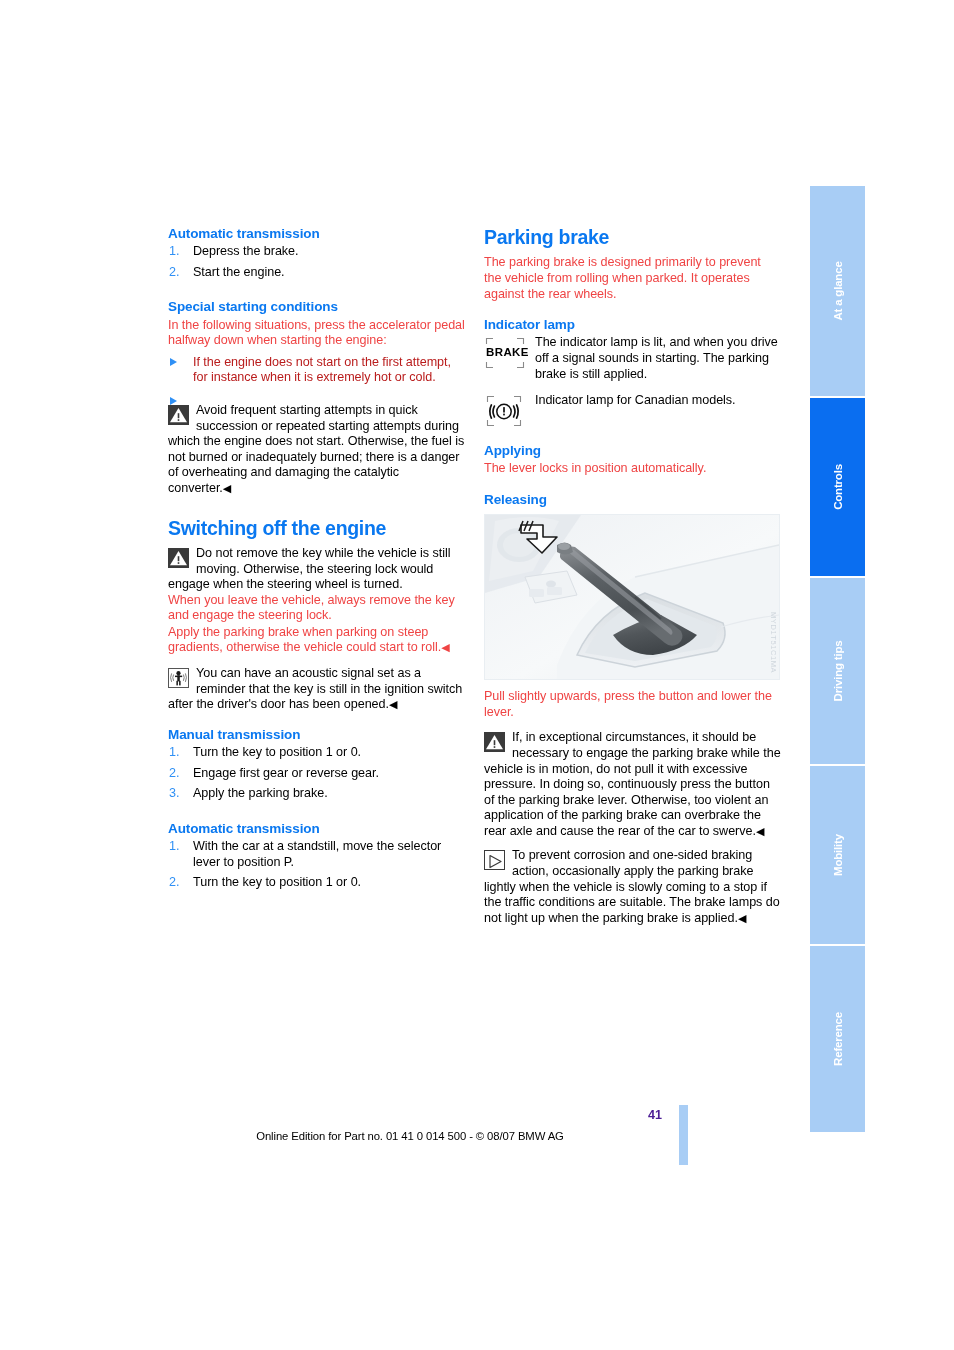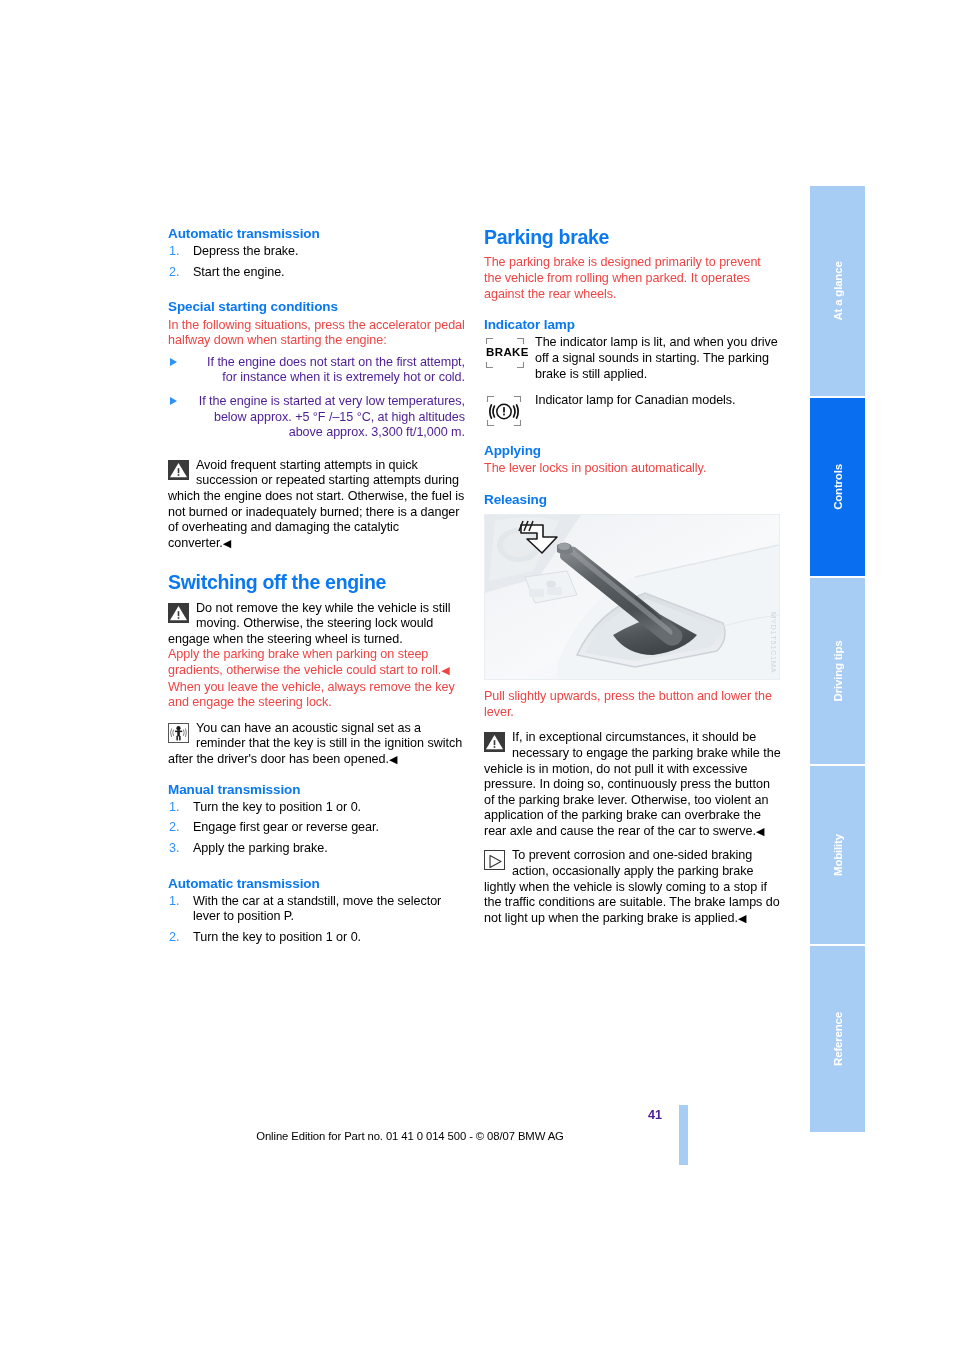--- a/index.html
+++ b/index.html
@@ -41,22 +41,22 @@
     margin-bottom:5px;letter-spacing:-0.05px;
   }
   .nlist li .num{
     position:absolute;left:1px;top:0;color:#2f90f5;font-size:12.6px;
   }
 
   
   .tlist{margin:6px 0 0 0;padding:0;list-style:none;}
   .tlist li{
     position:relative;padding-left:25px;
-    font-size:12.6px;line-height:15.6px;color:#4c1d95;
-    margin-bottom:8px;letter-spacing:-0.05px;text-align:right;
+    font-size:12.6px;line-height:15.6px;color:#b91c1c;
+    margin-bottom:8px;letter-spacing:-0.05px;
   }
   .tlist li .tri{
     position:absolute;left:2px;top:3px;
     width:0;height:0;border-left:7px solid #2f90f5;
     border-top:4.5px solid transparent;border-bottom:4.5px solid transparent;
   }
 
   
   .notice{font-size:12.6px;line-height:15.6px;color:#000;letter-spacing:-0.05px;}
   .notice .ico{float:left;margin:2px 7px 0 0;}
@@ -155,21 +155,20 @@
     <div class="h2">Special starting conditions</div>
     <p class="p">In the following situations, press the accelerator pedal halfway down when starting the engine:</p>
 
     <ul class="tlist">
       <li>
         <span class="tri"></span>
         <span>If the engine does not start on the first attempt, for instance when it is extremely hot or cold.</span>
       </li>
       <li>
         <span class="tri"></span>
-        <span>If the engine is started at very low temperatures, below approx. +5 °F /–15 °C, at high altitudes above approx. 3,300 ft/1,000 m.</span>
       </li>
     </ul>
 
     <div class="gap-sm"></div>
 
     <div class="notice">
       <span class="ico ico-warn">
         <svg width="21" height="20" viewBox="0 0 21 20">
           <polygon points="10.5,3 19,17.2 2,17.2" fill="#ffffff"></polygon>
           <rect x="9.7" y="8.2" width="1.6" height="5" fill="#3a3a3a"></rect>
@@ -187,22 +186,22 @@
       <span class="ico ico-warn">
         <svg width="21" height="20" viewBox="0 0 21 20">
           <polygon points="10.5,3 19,17.2 2,17.2" fill="#ffffff"></polygon>
           <rect x="9.7" y="8.2" width="1.6" height="5" fill="#3a3a3a"></rect>
           <rect x="9.7" y="14.2" width="1.6" height="1.7" fill="#3a3a3a"></rect>
         </svg>
       </span>
       <span>Do not remove the key while the vehicle is still moving. Otherwise, the steering lock would engage when the steering wheel is turned.</span>
     </div>
 
+    <p class="p">When you leave the vehicle, always remove the key and engage the steering lock.</p>
     <p class="p"><span>Apply the parking brake when parking on steep gradients, otherwise the vehicle could start to roll.</span><span class="end-mark">◀</span></p>
-    <p class="p">When you leave the vehicle, always remove the key and engage the steering lock.</p>
 
     <div class="gap-sm"></div>
 
     <div class="notice">
       <span class="ico ico-person">
         <svg width="19" height="18" viewBox="0 0 19 18">
           <g fill="#1a1a1a">
             <circle cx="9.5" cy="4.2" r="2.1"></circle>
             <rect x="8.3" y="6.2" width="2.5" height="6.2"></rect>
             <rect x="6.0" y="6.6" width="7.2" height="1.5"></rect>

